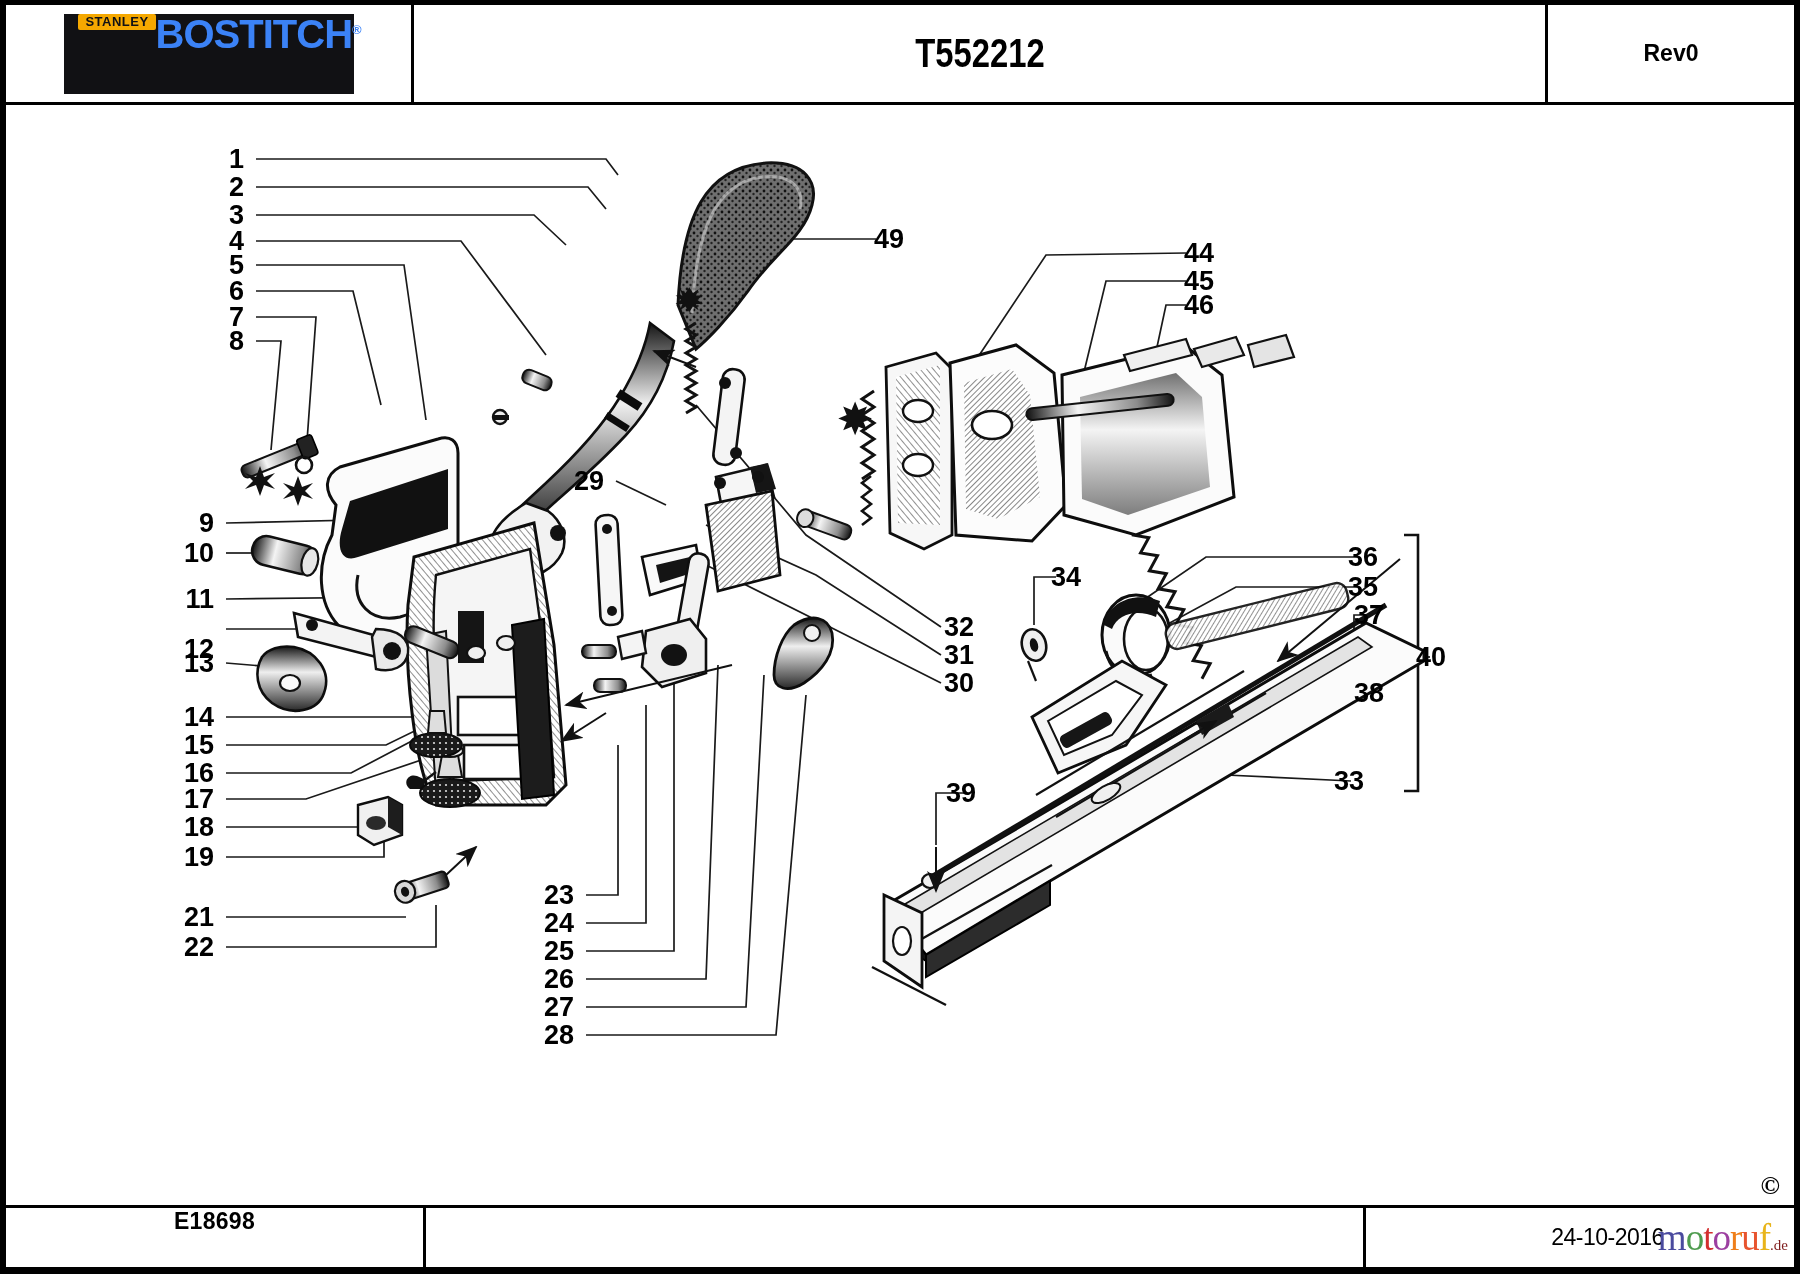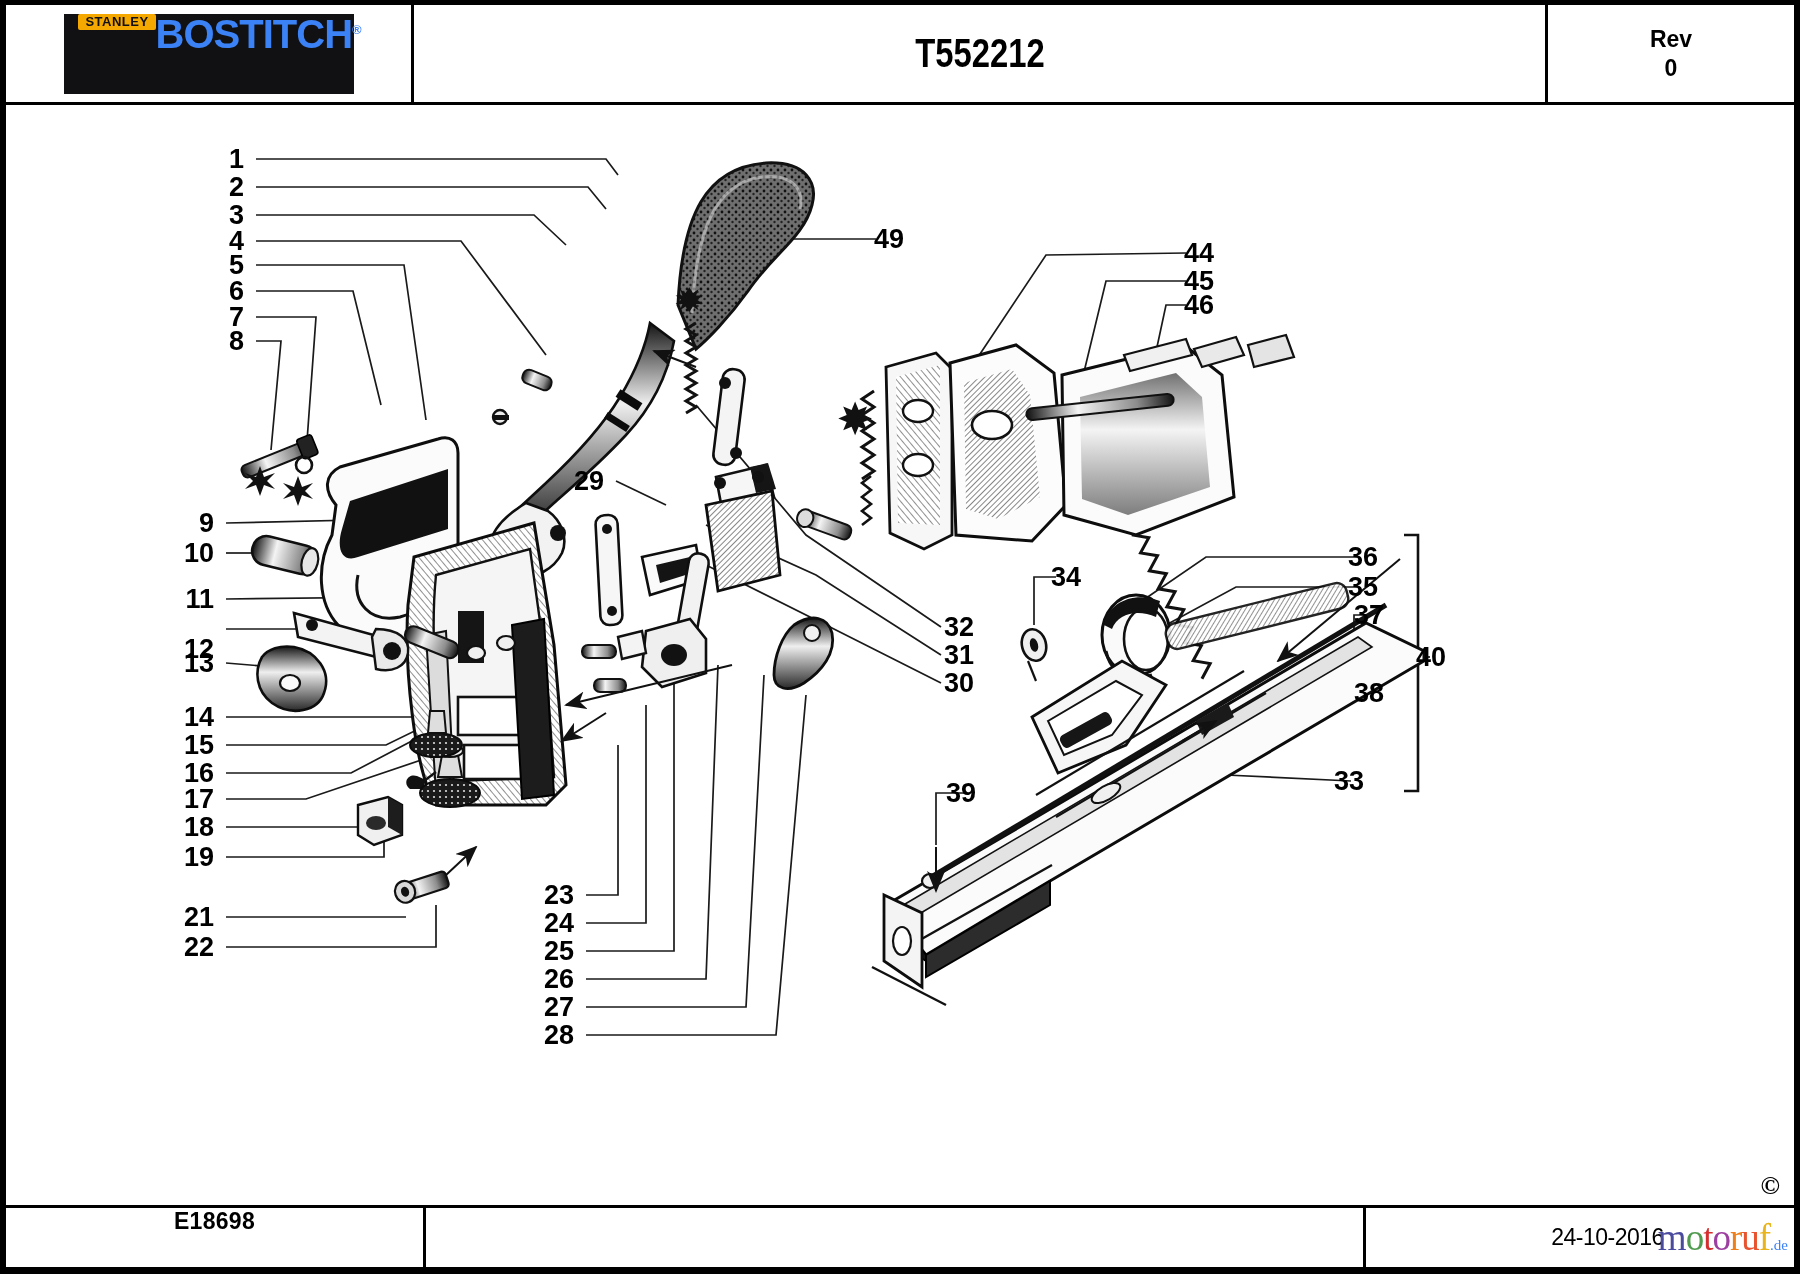--- a/index.html
+++ b/index.html
@@ -44,21 +44,21 @@
     border-right:3px solid #000;box-sizing:border-box;
     display:flex;align-items:center;justify-content:center;
   }
   #title-cell .title{
     font-size:40px;font-weight:bold;color:#000;letter-spacing:0px;
     font-family:"Liberation Sans Narrow","Liberation Sans",sans-serif;
     transform:scaleX(.82);transform-origin:center;
   }
   #rev-cell{
     position:absolute;right:0;top:0;width:246px;height:100%;
-    display:flex;flex-direction:column;align-items:center;justify-content:center;
+    display:flex;flex-direction:row;align-items:center;justify-content:center;
     box-sizing:border-box;
   }
   #rev-cell .rev-label{font-size:23px;font-weight:bold;line-height:1.25;}
   #rev-cell .rev-value{font-size:23px;font-weight:bold;line-height:1.25;}
 
   
   #footer{
     position:absolute;left:0;bottom:0;width:100%;height:62px;
     border-top:3px solid #000;box-sizing:border-box;
   }
@@ -76,21 +76,21 @@
     position:absolute;left:1360px;top:0;right:0;height:100%;
     display:flex;align-items:center;justify-content:flex-end;
     padding-right:6px;box-sizing:border-box;
   }
   #footer-right .date{font-size:23px;font-weight:normal;letter-spacing:-.5px;}
   .motoruf{
     font-family:"Liberation Serif",serif;font-size:37px;line-height:1;
     margin-left:-6px;letter-spacing:-1px;white-space:nowrap;
   }
   .motoruf span{display:inline;}
-  .motoruf .dot{font-size:15px;color:#3b82f6;letter-spacing:0;}
+  .motoruf .dot{font-size:15px;color:#7f1d1d;letter-spacing:0;}
   .copyright{
     position:absolute;right:14px;bottom:66px;font-size:26px;
     font-family:"Liberation Serif",serif;font-weight:bold;
   }
 
   
   #canvas{
     position:absolute;left:0;top:100px;right:0;bottom:62px;overflow:hidden;
   }
   #art{position:absolute;left:0;top:0;width:1788px;height:1106px;}

